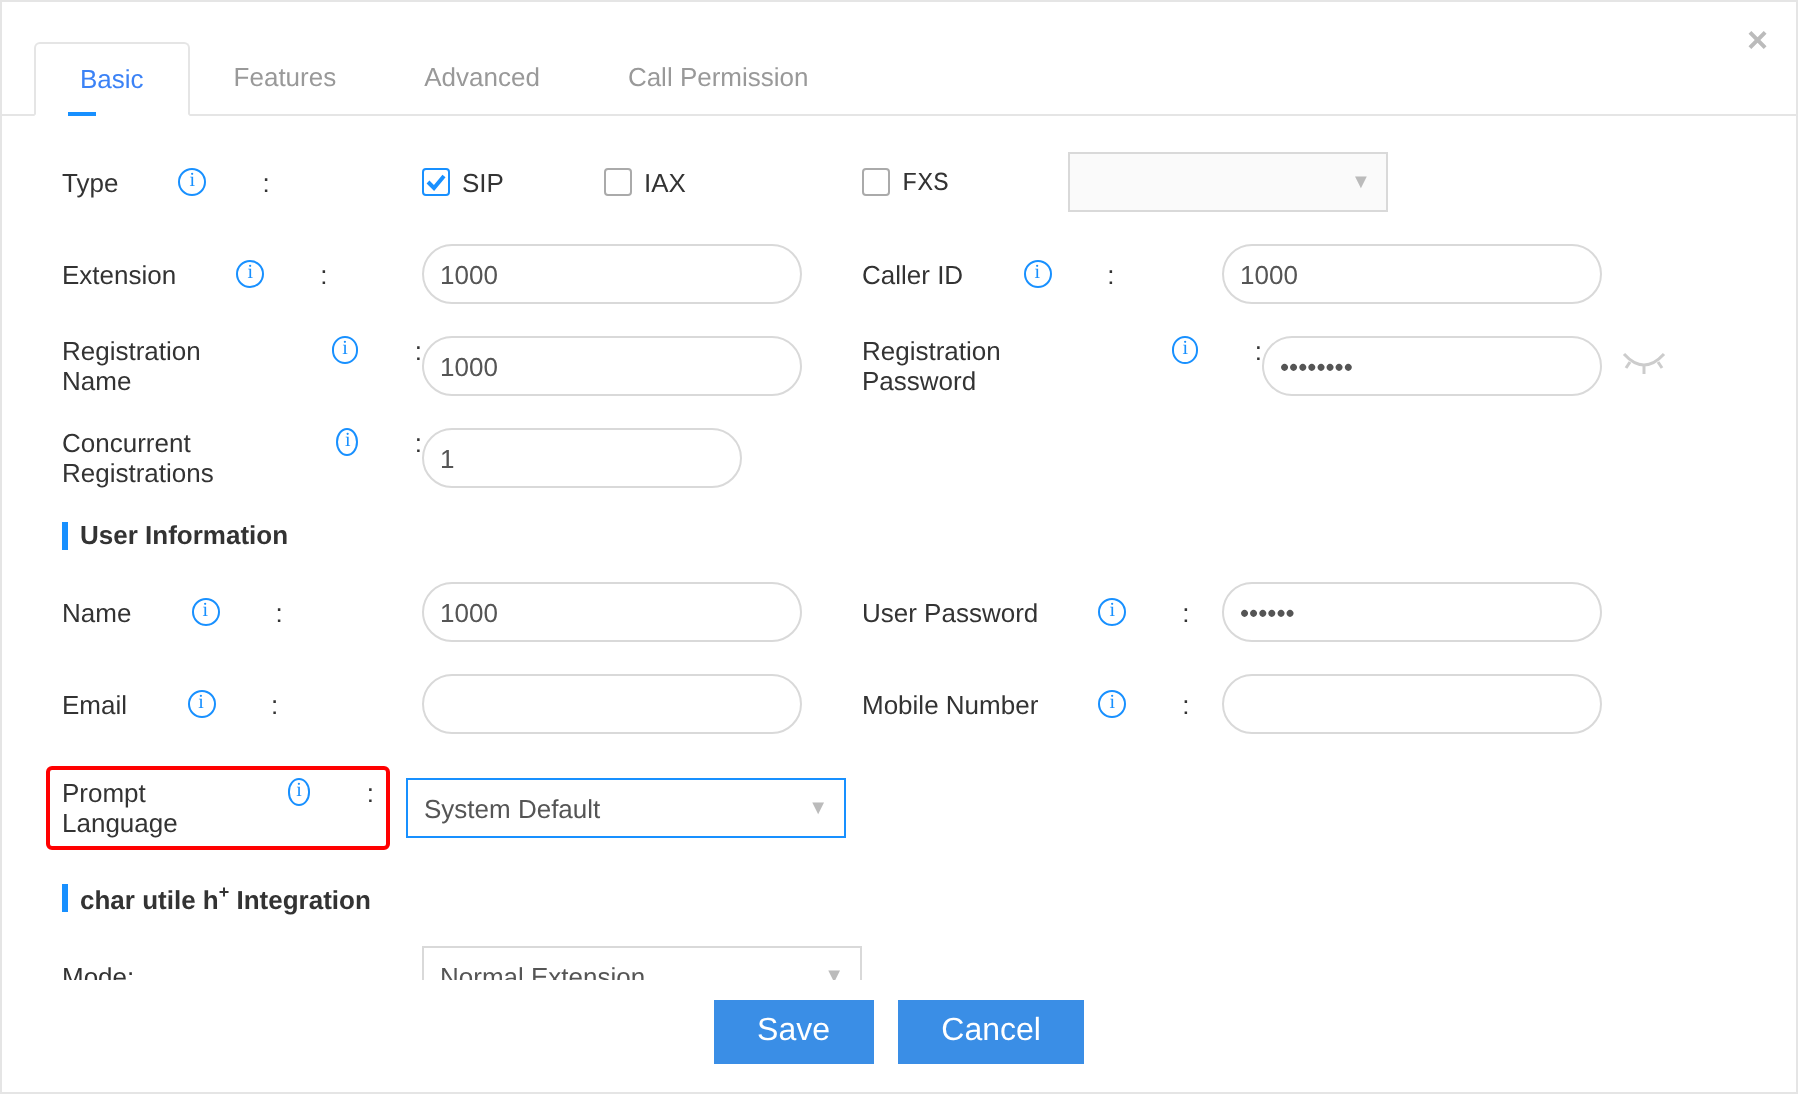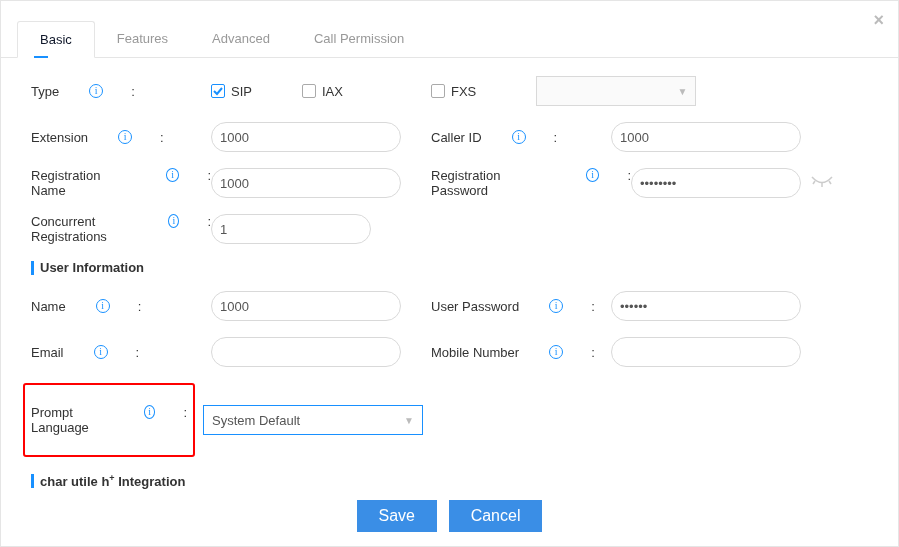--- a/index.html
+++ b/index.html
@@ -41,21 +41,21 @@
     border-bottom: 1px solid #e5e5e5;
     padding: 0 16px;
   }
   .tab {
     padding: 10px 22px;
     color: #999;
     cursor: pointer;
     position: relative;
   }
   .tab.active {
-    color: #0f172a;
+    color: #3b82f6;
     border: 1px solid #e5e5e5;
     border-bottom-color: #fff;
     margin-bottom: -1px;
     border-radius: 3px 3px 0 0;
   }
   .tab.active::after {
     content: '';
     position: absolute;
     bottom: -1px;
     left: 16px;
@@ -173,21 +173,21 @@
     margin: 10px 0 16px 0;
   }
   .section-bar {
     width: 3px;
     height: 14px;
     background: #1890ff;
   }
   .highlight-box {
     border: 2px solid #ff0000;
     border-radius: 3px;
-    padding: 20px 6px;
+    padding: 4px 6px;
     margin-left: -8px;
   }
   .eye-icon {
     margin-left: 10px;
     color: #ccc;
     cursor: pointer;
   }
   .footer {
     text-align: center;
     padding: 10px 0 14px 0;
@@ -238,21 +238,21 @@
                 </span>
               <span>SIP</span>
             </label>
             <label class="cb">
               <span class="cb-box"></span>
               <span>IAX</span>
             </label>
           </div>
         </div>
         <div class="col-right">
-          <label class="cb" style="margin-right:60px;">
+          <label class="cb" style="margin-right:60px;font-family:Liberation Mono, monospace;">
             <span class="cb-box"></span>
             <span>FXS</span>
           </label>
           <div class="select select-empty">
             <span></span>
               <span class="chev">▼</span>
           </div>
         </div>
       </div>
 

